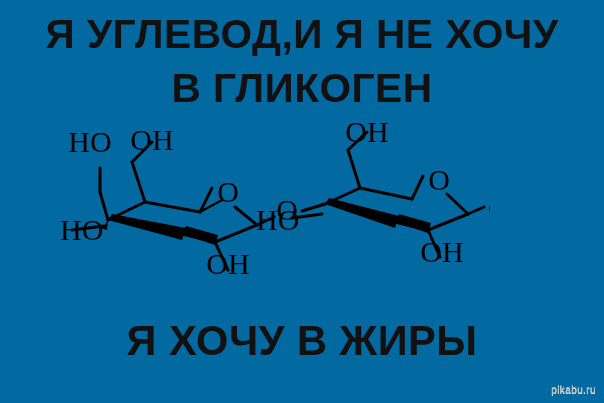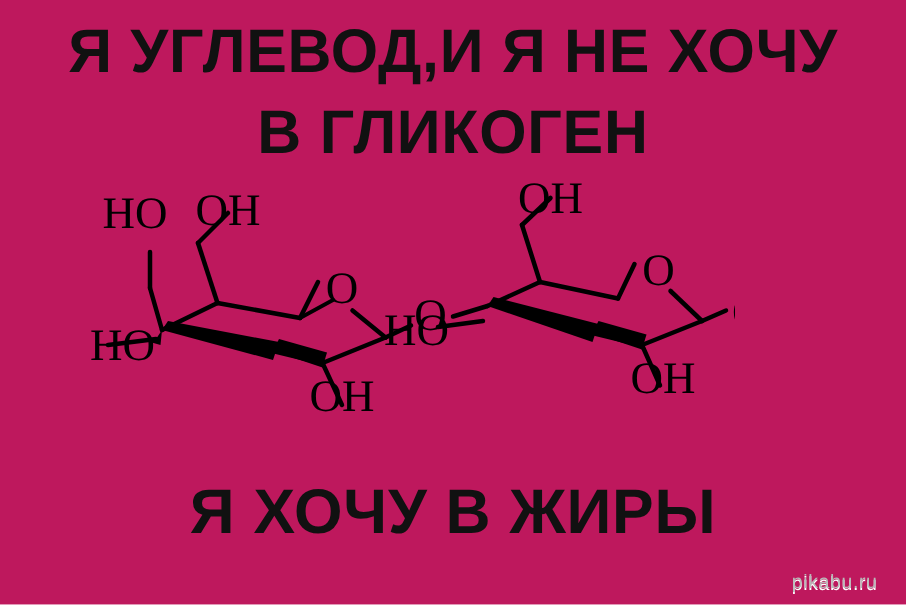--- a/index.html
+++ b/index.html
@@ -4,21 +4,21 @@
 <style>
   html, body {
     margin: 0;
     padding: 0;
     background: #ffffff;
   }
   #meme {
     position: relative;
     width: 604px;
     height: 403px;
-    background: #be185d;
+    background: #0369a1;
     overflow: hidden;
     font-family: "Liberation Sans", sans-serif;
   }
 
   
   .caption {
     position: absolute;
     left: 0;
     width: 604px;
     text-align: center;
@@ -53,24 +53,24 @@
     left: 60px;
     top: 122px;
     width: 430px;
     height: 160px;
   }
   #molecule-svg { display: block; }
 
   
   #watermark {
     position: absolute;
-    right: 19px;
+    right: 8px;
     bottom: 8px;
     font-family: "Liberation Sans", sans-serif;
-    font-size: 13px;
+    font-size: 10px;
     letter-spacing: 0.4px;
     color: #b9b9b9;
     text-shadow: 0 1px 0 #ffffff;
     white-space: nowrap;
   }
 </style>
 </head>
 <body>
 
 <div id="meme">

